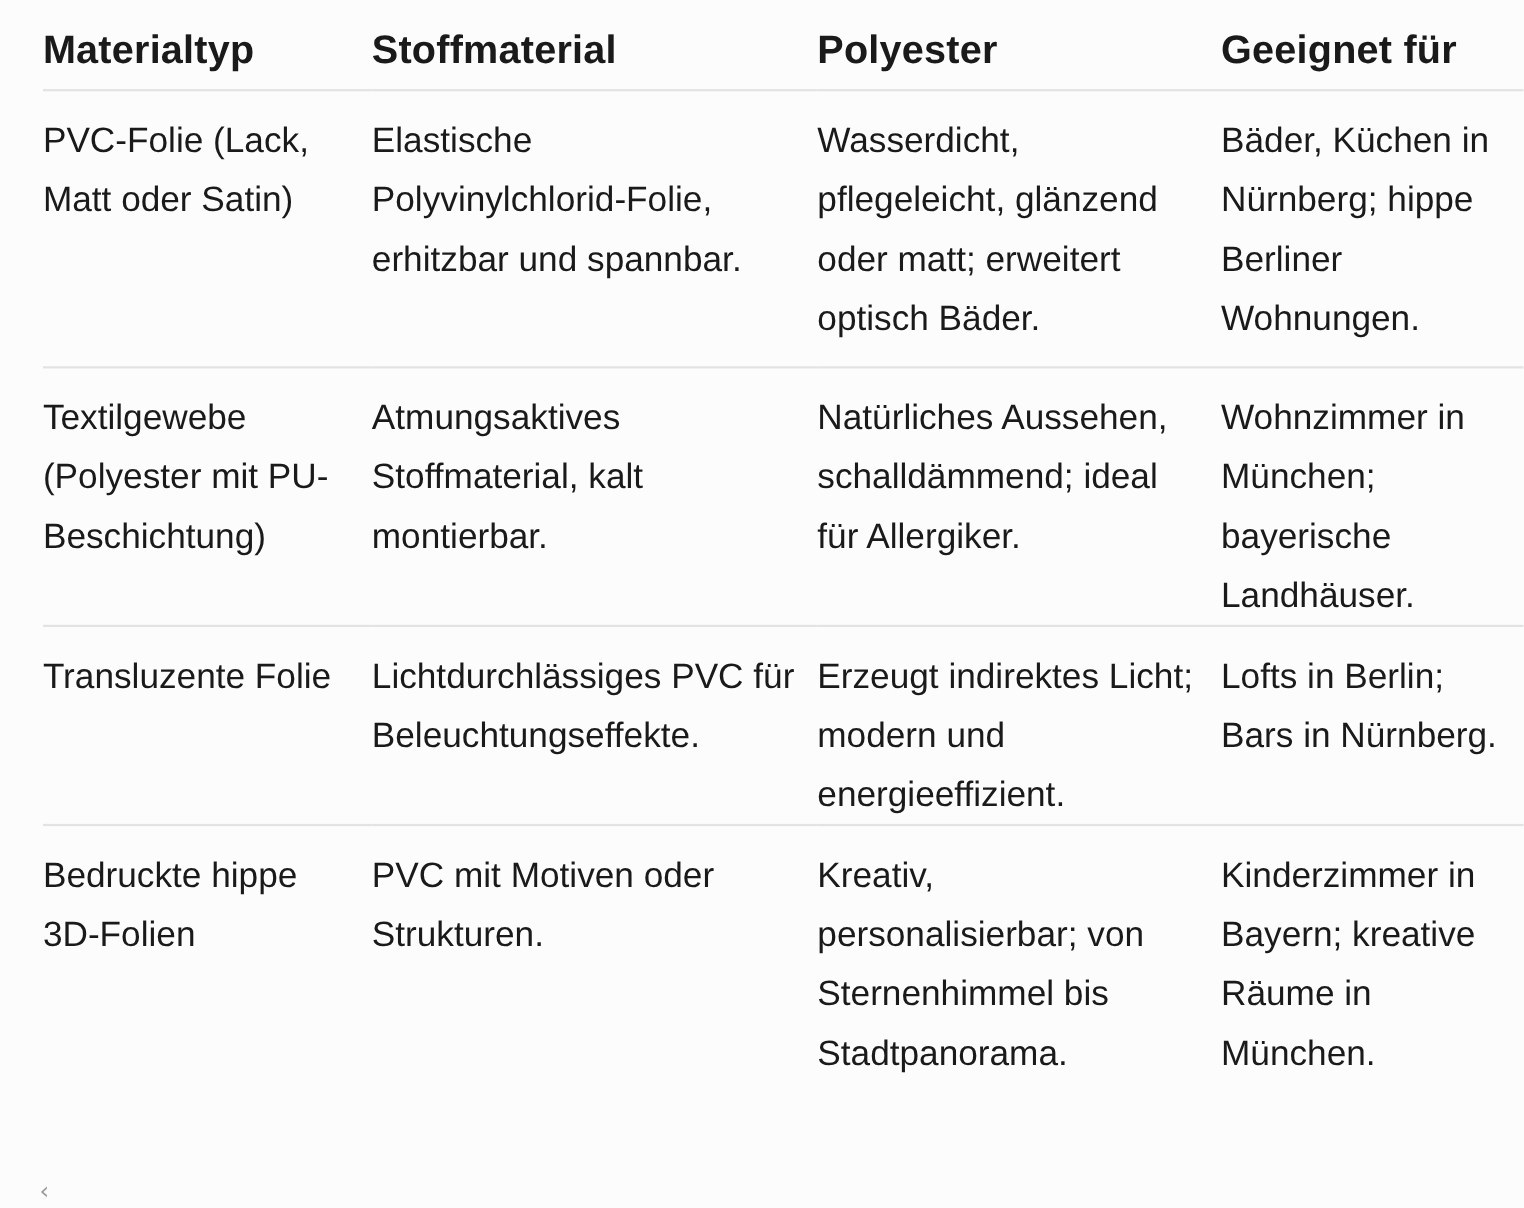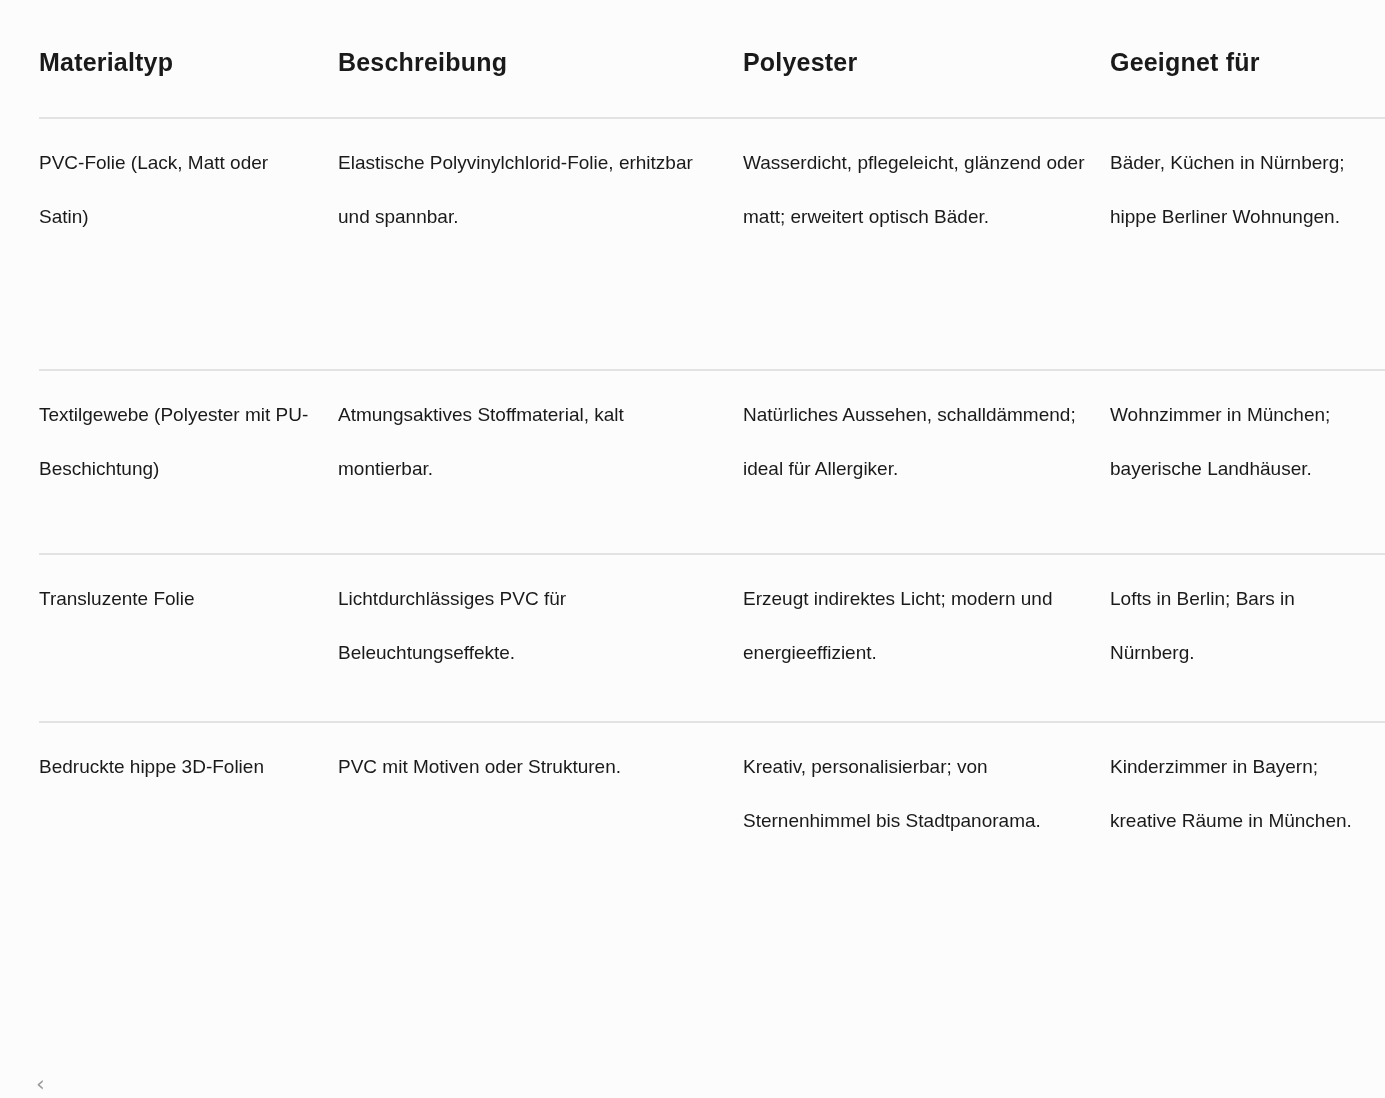--- a/index.html
+++ b/index.html
@@ -27,31 +27,31 @@
     table-layout: fixed;
     width: 1360px;
   }
   col.c1 { width: 299px; }
   col.c2 { width: 405px; }
   col.c3 { width: 367px; }
   col.c4 { width: 289px; }
   th {
     text-align: left;
     font-weight: bold;
-    font-size: 25px;
-    height: 118px;
+    font-size: 36px;
+    height: 82px;
     padding: 0;
     vertical-align: middle;
     padding-top: 8px;
     box-sizing: border-box;
     border-bottom: 2px solid #e3e3e3;
     letter-spacing: 0.2px;
   }
   td {
-    font-size: 19px;
+    font-size: 32px;
     line-height: 54px;
     vertical-align: top;
     padding: 17px 20px 0 0;
     border-bottom: 2px solid #e3e3e3;
     box-sizing: border-box;
   }
   tr.r1 td { height: 252px; }
   tr.r2 td { height: 184px; }
   tr.r3 td { height: 168px; }
   tr.r4 td { height: 250px; border-bottom: none; }
@@ -74,21 +74,21 @@
   <table>
     <colgroup>
         <col class="c1">
         <col class="c2">
         <col class="c3">
         <col class="c4">
       </colgroup>
     <thead>
       <tr>
         <th>Materialtyp</th>
-        <th>Beschreibung</th>
+        <th>Stoffmaterial</th>
         <th>Polyester</th>
         <th>Geeignet für</th>
       </tr>
     </thead>
     <tbody>
       <tr class="r1">
         <td>PVC-Folie (Lack, Matt oder Satin)</td>
         <td>Elastische Polyvinylchlorid-Folie, erhitzbar und spannbar.</td>
         <td>Wasserdicht, pflegeleicht, glänzend oder matt; erweitert optisch Bäder.</td>
         <td>Bäder, Küchen in Nürnberg; hippe Berliner Wohnungen.</td>

